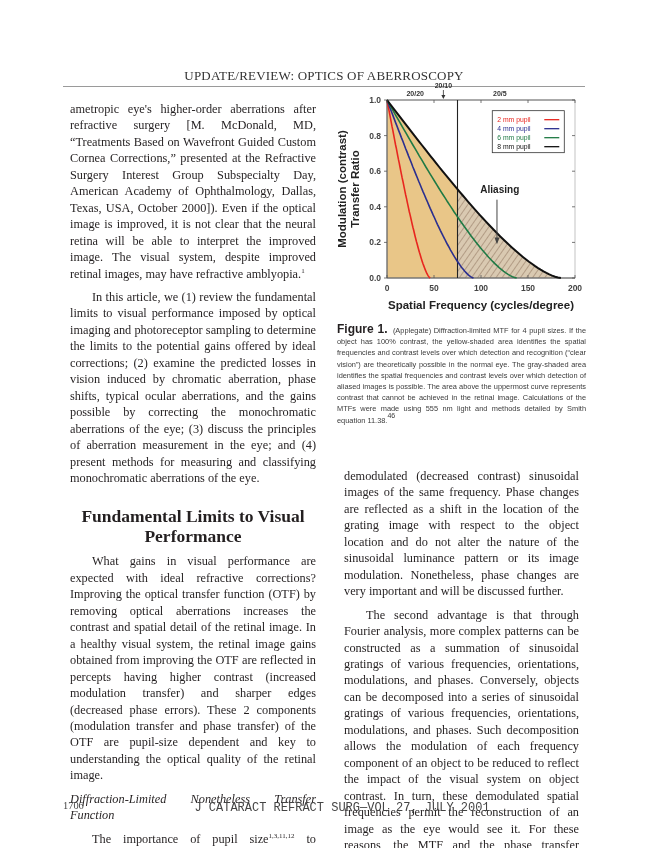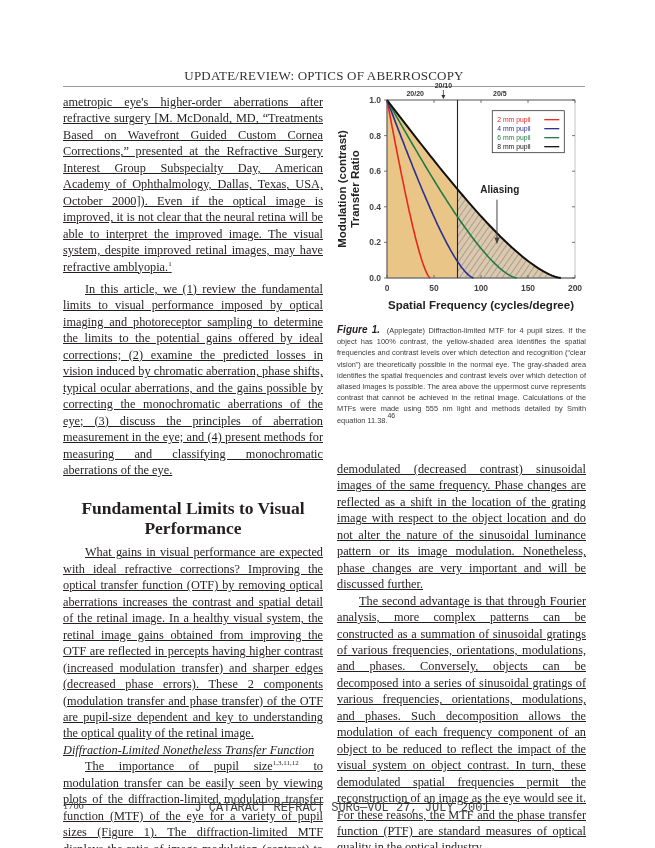--- a/index.html
+++ b/index.html
@@ -1,29 +1,29 @@
 <!DOCTYPE html>
 <html><head>
 <meta charset="utf-8">
 <style>
   html, body { margin:0; padding:0; background:#ffffff; }
   body { width:655px; height:848px; position:relative; overflow:hidden; font-family:"Liberation Serif", "DejaVu Serif", serif; color:#231f20; }
   .running-head { position:absolute; top:68px; left:63px; width:522px; text-align:center; font-size:13px; letter-spacing:0.2px; color:#333; }
   .rule { position:absolute; top:86px; left:63px; width:522px; height:1px; background:#9a9a9a; }
   .col { position:absolute; font-size:12.3px; line-height:16.45px; text-align:justify; }
-  .col p { margin:0;text-decoration:underline; }
+  .col p { margin:7px; }
   .col p.indent { text-indent:22px; }
   .left { left:63px; top:94px; width:260px; }
   .right-text { left:337px; top:461px; width:249px; }
   .section-title { font-weight:bold; font-size:17.5px; line-height:20px; text-align:center; margin:20px 0 6px 0; }
   .subhead { font-style:italic; margin-top:17px; }
   sup { font-size:7px; line-height:0; vertical-align:5px; }
   .fig { position:absolute; left:330px; top:78px; width:260px; height:252px; }
   .caption { position:absolute; left:337px; top:324px; width:249px; font-family:"Liberation Sans", "DejaVu Sans", sans-serif; font-size:7.4px; line-height:11.2px; text-align:justify; color:#3a3a3a; }
-  .caption b { font-size:10px; color:#231f20;font-style:italic; }
+  .caption b { font-size:12px; color:#231f20; }
   .footer-page { position:absolute; top:800px; left:63px; font-size:10.4px; color:#444; }
   .footer-journal { position:absolute; top:801px; left:192px; width:300px; text-align:center; font-size:12px; color:#444;font-family:Liberation Mono, monospace; }
   svg text { font-family:"Liberation Sans", "DejaVu Sans", sans-serif; }
 </style>
 </head>
 <body>
 
 <div class="running-head">UPDATE/REVIEW: OPTICS OF ABERROSCOPY</div>
 <div class="rule"></div>
 

